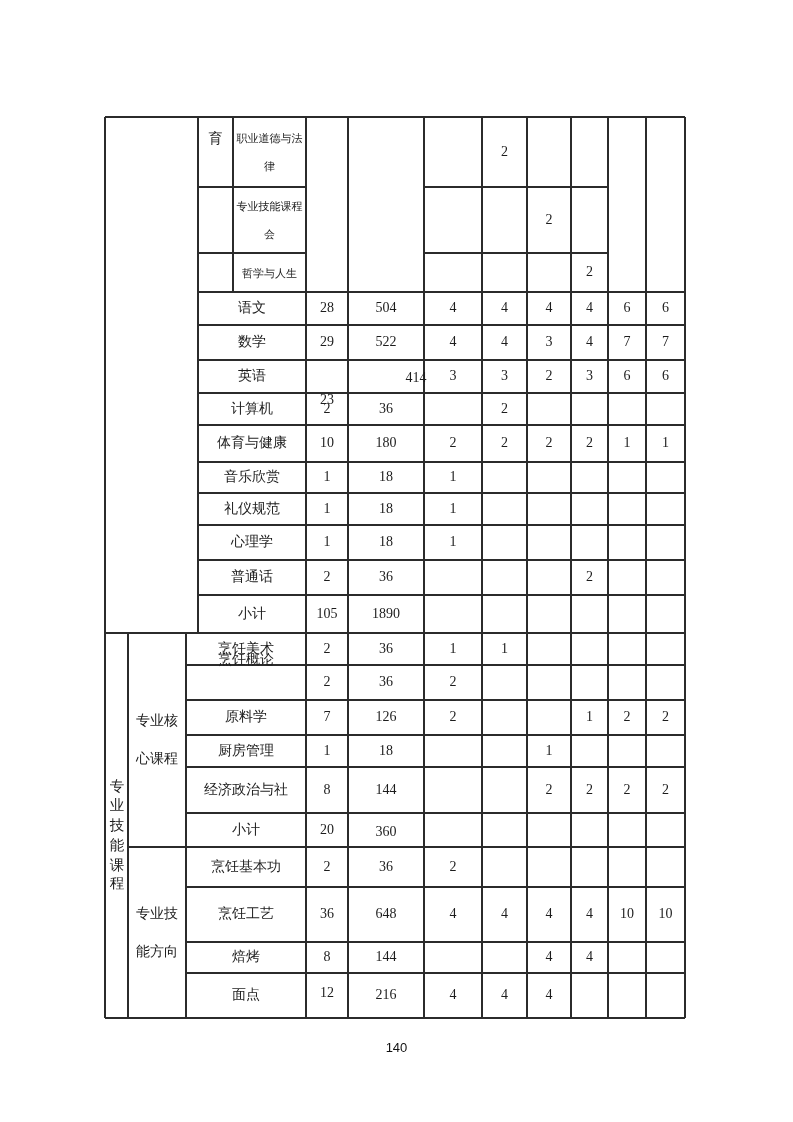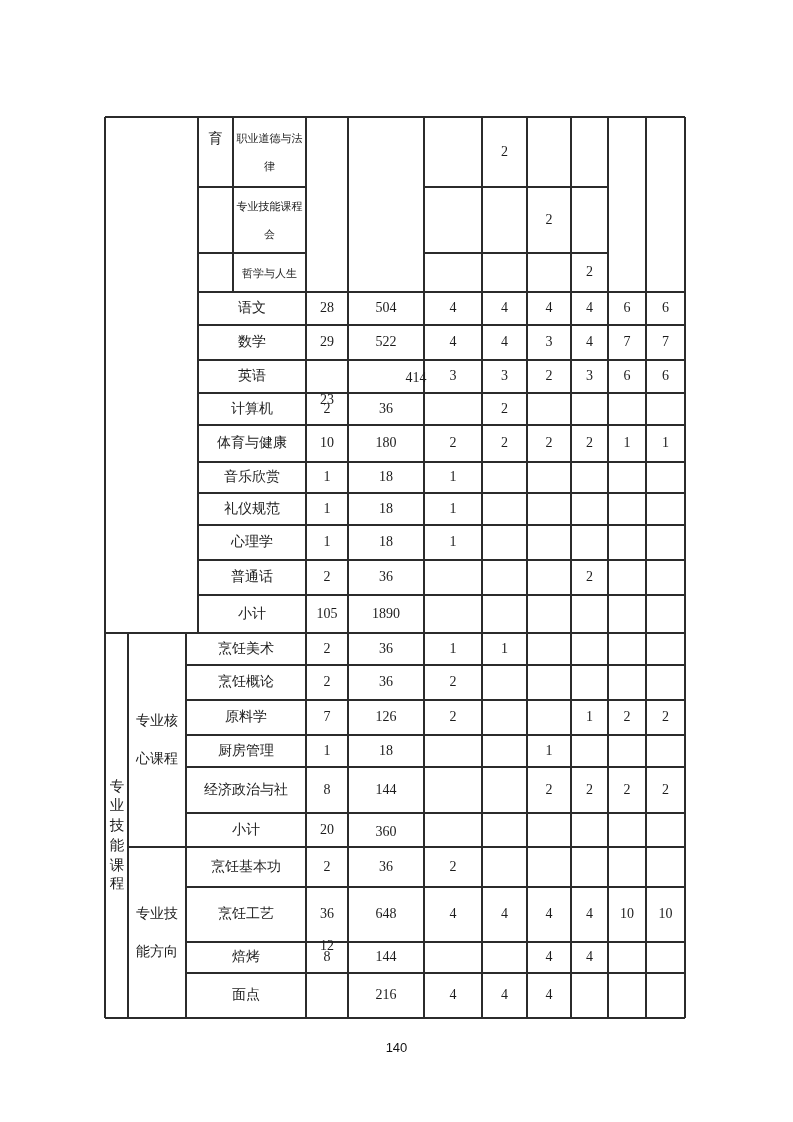--- a/index.html
+++ b/index.html
@@ -136,21 +136,21 @@
       <div class="cell" style="left: 306px; top: 595px; width: 42px; height: 38px;">105</div>
       <div class="cell" style="left: 348px; top: 595px; width: 76px; height: 38px;">1890</div>
       <div class="cell vert" style="left: 105px; top: 633px; width: 23px; height: 385px;"><span>专业技能课程</span></div>
       <div class="cell grouplabel" style="left: 128px; top: 633px; width: 58px; height: 214px;">专业核
 心课程</div>
       <div class="cell" style="left: 186px; top: 633px; width: 120px; height: 32px;">烹饪美术</div>
       <div class="cell" style="left: 306px; top: 633px; width: 42px; height: 32px;">2</div>
       <div class="cell" style="left: 348px; top: 633px; width: 76px; height: 32px;">36</div>
       <div class="cell" style="left: 424px; top: 633px; width: 58px; height: 32px;">1</div>
       <div class="cell" style="left: 482px; top: 633px; width: 45px; height: 32px;">1</div>
-      <div class="cell" style="left: 186px; top: 665px; width: 120px; height: 35px;">烹饪概论</div>
+      <div class="cell" style="left: 186px; top: 643px; width: 120px; height: 35px;">烹饪概论</div>
       <div class="cell" style="left: 306px; top: 665px; width: 42px; height: 35px;">2</div>
       <div class="cell" style="left: 348px; top: 665px; width: 76px; height: 35px;">36</div>
       <div class="cell" style="left: 424px; top: 665px; width: 58px; height: 35px;">2</div>
       <div class="cell" style="left: 186px; top: 700px; width: 120px; height: 35px;">原料学</div>
       <div class="cell" style="left: 306px; top: 700px; width: 42px; height: 35px;">7</div>
       <div class="cell" style="left: 348px; top: 700px; width: 76px; height: 35px;">126</div>
       <div class="cell" style="left: 424px; top: 700px; width: 58px; height: 35px;">2</div>
       <div class="cell" style="left: 571px; top: 700px; width: 37px; height: 35px;">1</div>
       <div class="cell" style="left: 608px; top: 700px; width: 38px; height: 35px;">2</div>
       <div class="cell" style="left: 646px; top: 700px; width: 39px; height: 35px;">2</div>
@@ -182,20 +182,20 @@
       <div class="cell" style="left: 527px; top: 887px; width: 44px; height: 55px;">4</div>
       <div class="cell" style="left: 571px; top: 887px; width: 37px; height: 55px;">4</div>
       <div class="cell" style="left: 608px; top: 887px; width: 38px; height: 55px;">10</div>
       <div class="cell" style="left: 646px; top: 887px; width: 39px; height: 55px;">10</div>
       <div class="cell" style="left: 186px; top: 942px; width: 120px; height: 31px;">焙烤</div>
       <div class="cell" style="left: 306px; top: 942px; width: 42px; height: 31px;">8</div>
       <div class="cell" style="left: 348px; top: 942px; width: 76px; height: 31px;">144</div>
       <div class="cell" style="left: 527px; top: 942px; width: 44px; height: 31px;">4</div>
       <div class="cell" style="left: 571px; top: 942px; width: 37px; height: 31px;">4</div>
       <div class="cell" style="left: 186px; top: 973px; width: 120px; height: 45px;">面点</div>
-      <div class="cell" style="left: 306px; top: 924px; width: 42px; height: 45px; text-align: center;">12</div>
+      <div class="cell" style="left: 306px; top: 971px; width: 42px; height: 45px; text-align: center;">12</div>
       <div class="cell" style="left: 348px; top: 973px; width: 76px; height: 45px;">216</div>
       <div class="cell" style="left: 424px; top: 973px; width: 58px; height: 45px;">4</div>
       <div class="cell" style="left: 482px; top: 973px; width: 45px; height: 45px;">4</div>
       <div class="cell" style="left: 527px; top: 973px; width: 44px; height: 45px;">4</div>
     </div>
   <div class="page-number">140</div>
 </div>
 
 </body></html>

